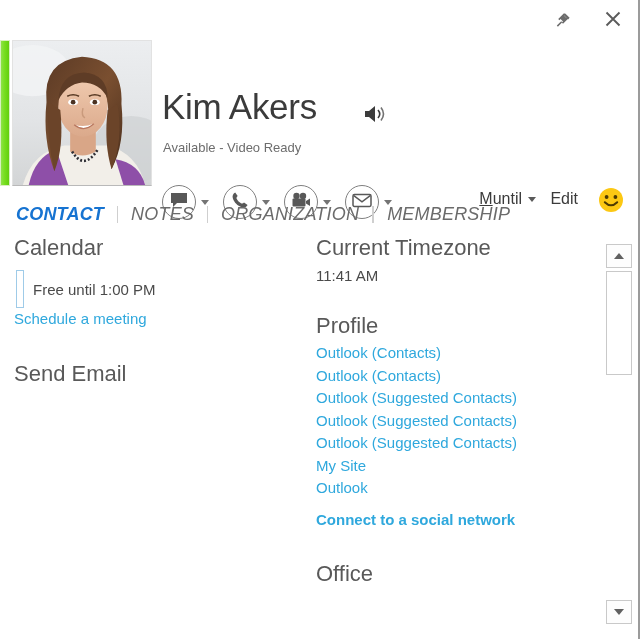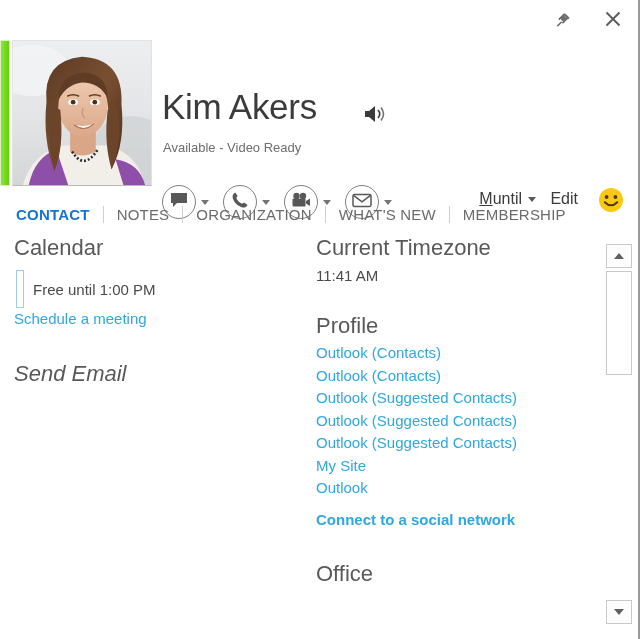--- a/index.html
+++ b/index.html
@@ -176,26 +176,27 @@
     position: absolute;
     top: 197px; left: 0;
     width: 640px;
     height: 34px;
     display: flex;
     align-items: center;
     padding-left: 16px;
     box-sizing: border-box;
   }
   .tab {
-    font-size: 15px;
+    font-size: 18px;
     color: #6b6b6b;
     letter-spacing: 0.2px;
     cursor: pointer;
     padding: 0 13px;
     white-space: nowrap;
+    font-style: italic;
   }
   .tab:first-child { padding-left: 0; }
   .tab.active {
     color: #1673d1;
     font-weight: bold;
   }
   .tab-sep {
     width: 1px;
     height: 17px;
     background: #cfcfcf;
@@ -258,21 +259,21 @@
     background: #ffffff;
     border: 1px solid #9fcbe8;
     box-sizing: border-box;
   }
   .cal-free span {
     font-size: 15px;
     color: #4a4a4a;
   }
 
   .schedule { }
-  .send-email { margin-top: 29px; font-style: italic; }
+  .send-email { margin-top: 29px; }
 
   .tz-time  { margin-top: 3px; }
   .tz-name  { }
   .profile-head { margin-top: 26px; }
   .profile-links { margin-top: 2px; }
   .social { margin-top: 9px; font-weight: bold; }
   .office-head {
     margin-top: 29px;
   }
 
@@ -485,21 +486,20 @@
 
   </div>
 
   <div class="tabs">
     <div class="tab active">CONTACT</div>
     <div class="tab-sep"></div>
     <div class="tab">NOTES</div>
     <div class="tab-sep"></div>
     <div class="tab">ORGANIZATION</div>
     <div class="tab-sep"></div>
-    <div class="tab">WHAT'S NEW</div>
     <div class="tab-sep"></div>
     <div class="tab">MEMBERSHIP</div>
   </div>
 
   <div class="content">
 
     <div class="col-left">
       <div class="sec-head">Calendar</div>
 
       <div class="cal-free">

